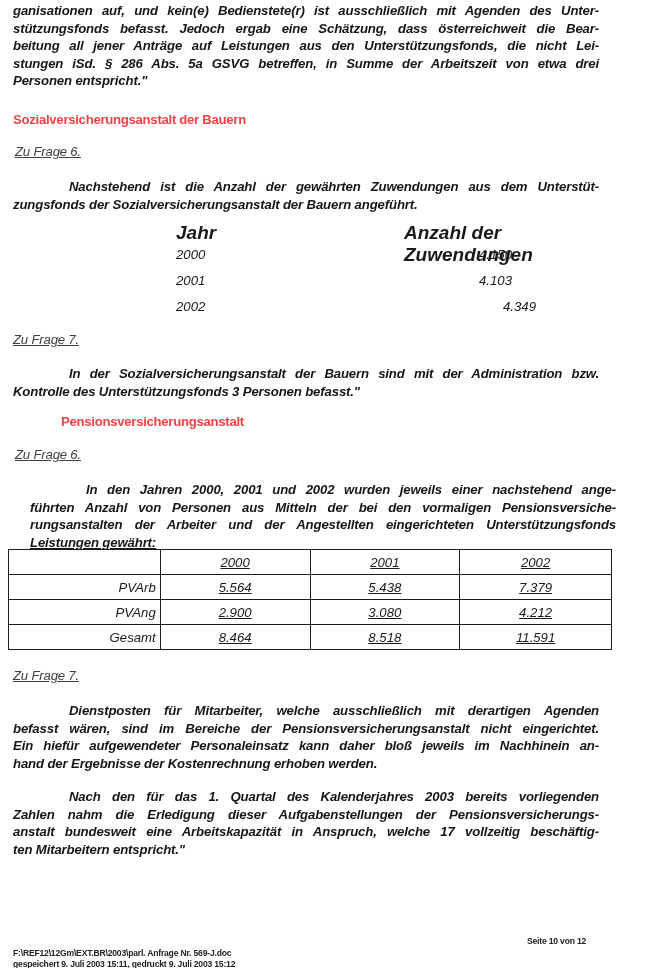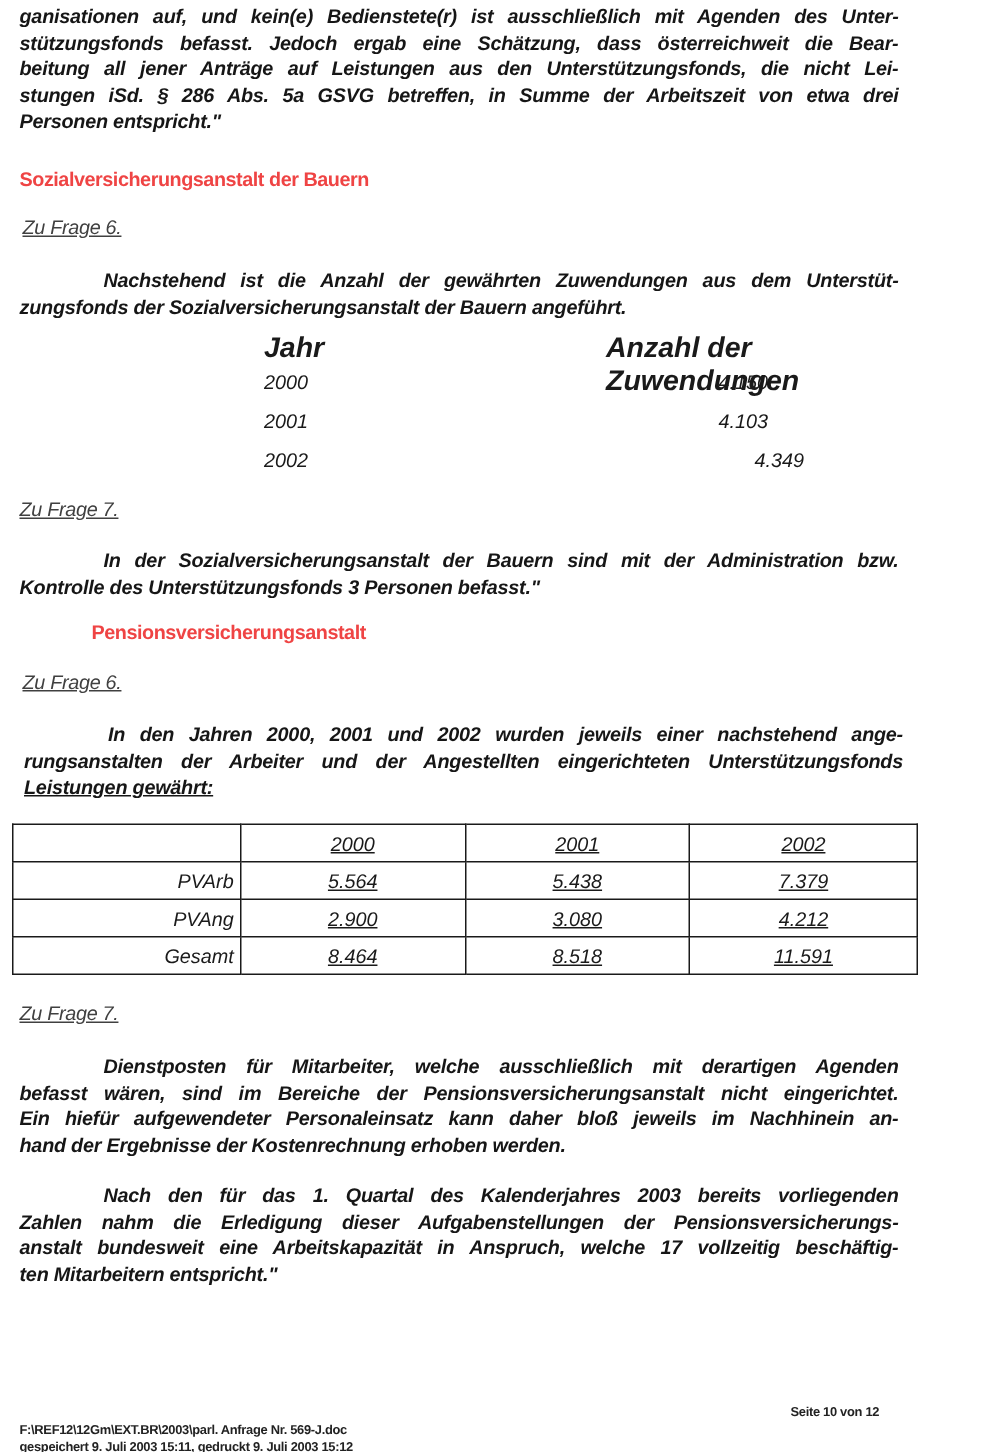--- a/index.html
+++ b/index.html
@@ -68,22 +68,23 @@
 <div class="abs frage" style="left:13px; top:332px;">Zu Frage 7.</div>
 
 <div class="abs para" style="left:13px; top:365px; width:586px;">
   <span class="ln j" style="padding-left:56px;">In der Sozialversicherungsanstalt der Bauern sind mit der Administration bzw.</span>
   <span class="ln">Kontrolle des Unterstützungsfonds 3 Personen befasst."</span>
 </div>
 
 <div class="abs heading" style="left:13px; top:414px;padding-left:48px;">Pensionsversicherungsanstalt</div>
 <div class="abs frage" style="left:15px; top:447px;">Zu Frage 6.</div>
 
-<div class="abs para" style="left:16px; top:481px; width:586px;">
+<div class="abs para" style="left:30px; top:481px; width:586px;">
   <span class="ln j" style="padding-left:56px;">In den Jahren 2000, 2001 und 2002 wurden jeweils einer nachstehend ange-</span>
+  <span class="ln j">führten Anzahl von Personen aus Mitteln der bei den vormaligen Pensionsversiche-</span>
   <span class="ln j">rungsanstalten der Arbeiter und der Angestellten eingerichteten Unterstützungsfonds</span>
   <span class="ln" style="text-decoration:underline;">Leistungen gewährt:</span>
 </div>
 
 <table class="pv">
   <colgroup>
     <col style="width:152px">
       <col style="width:150px">
       <col style="width:150px">
       <col style="width:152px">

